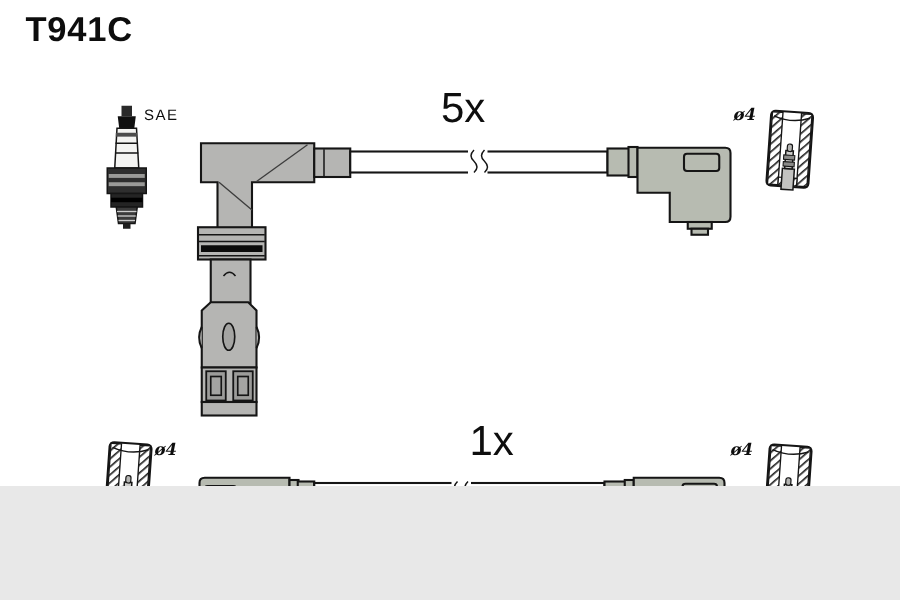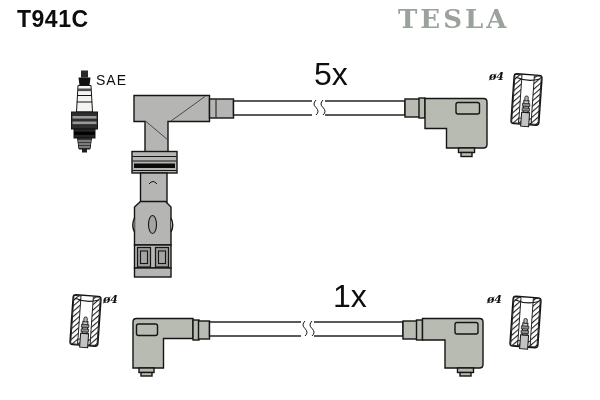--- a/index.html
+++ b/index.html
@@ -1,38 +1,38 @@
 <!DOCTYPE html>
 <html style="--bg: #ffffff; --outline: #151515; --metal: #b5b5b3; --boot: #b7bbb1; --cable: #ffffff; --logo: #9ba29b;"><head>
 <meta charset="utf-8">
 <style>
   html,body { margin:0; padding:0; background:#e8e8e8; }
   .screen {
-    position:relative; width:600px; height:400px;
+    position:relative; width:600px; height:324px;
     background:var(--bg,#ffffff);
     font-family:"Liberation Sans", sans-serif;
     overflow:hidden;
   }
   .part-number {
     position:absolute; left:17px; top:6px;
     font-size:23px; font-weight:bold; color:#0d0d0d; letter-spacing:0.5px;
   }
   .part-desc {
     position:absolute; left:17px; top:31px;
     font-size:9.5px; color:#161616; letter-spacing:0.2px;
   }
   .brand-logo {
     position:absolute; left:398px; top:4px;
     font-family:"DejaVu Serif", serif; font-weight:bold;
     font-size:26px; letter-spacing:3px; color:var(--logo,#9ba29b);
     transform:scaleY(0.97);
   }
   .lbl { position:absolute; color:#0e0e0e; }
-  .sae { left:96px; top:72px; font-size:14px; letter-spacing:1px; }
-  .qty { font-size:32px; font-weight:400;margin-left:20px; }
+  .sae { left:96px; top:72px; font-size:10px; letter-spacing:1px; }
+  .qty { font-size:28px; font-weight:400; }
   .qty-top { left:294px; top:56px; }
   .qty-bottom { left:313px; top:278px; }
   .dia { font-family:"DejaVu Serif", serif; font-style:italic; font-weight:bold; font-size:11px; }
   .dia-tr { left:489px; top:70px; }
   .dia-bl { left:103px; top:293px; }
   .dia-br { left:487px; top:293px; }
   svg.diagram { position:absolute; left:0; top:0; }
   .metal { fill:var(--metal,#b5b5b3); stroke:var(--outline,#151515); stroke-width:1.4; }
   .metal-d { fill:#a4a4a2; stroke:var(--outline,#151515); stroke-width:1.1; }
   .boot { fill:var(--boot,#b7bbb1); stroke:var(--outline,#151515); stroke-width:1.4; }
@@ -40,21 +40,20 @@
   .thin { stroke:var(--outline,#151515); stroke-width:1; fill:none; }
   .decor { stroke:#3d3d3d; stroke-width:0.9; fill:none; }
   .wh { fill:#ffffff; stroke:var(--outline,#151515); stroke-width:1.4; }
 </style>
 </head>
 <body>
 
 <div class="screen">
 
   <div class="part-number">T941C</div>
-  <div class="brand-logo">TESLA</div>
 
   <div class="lbl sae">SAE</div>
   <div class="lbl qty qty-top">5x</div>
   <div class="lbl qty qty-bottom">1x</div>
   <div class="lbl dia dia-tr">ø4</div>
   <div class="lbl dia dia-bl">ø4</div>
   <div class="lbl dia dia-br">ø4</div>
 
   <svg class="diagram" width="600" height="400" viewBox="0 0 600 400">
     <defs>

